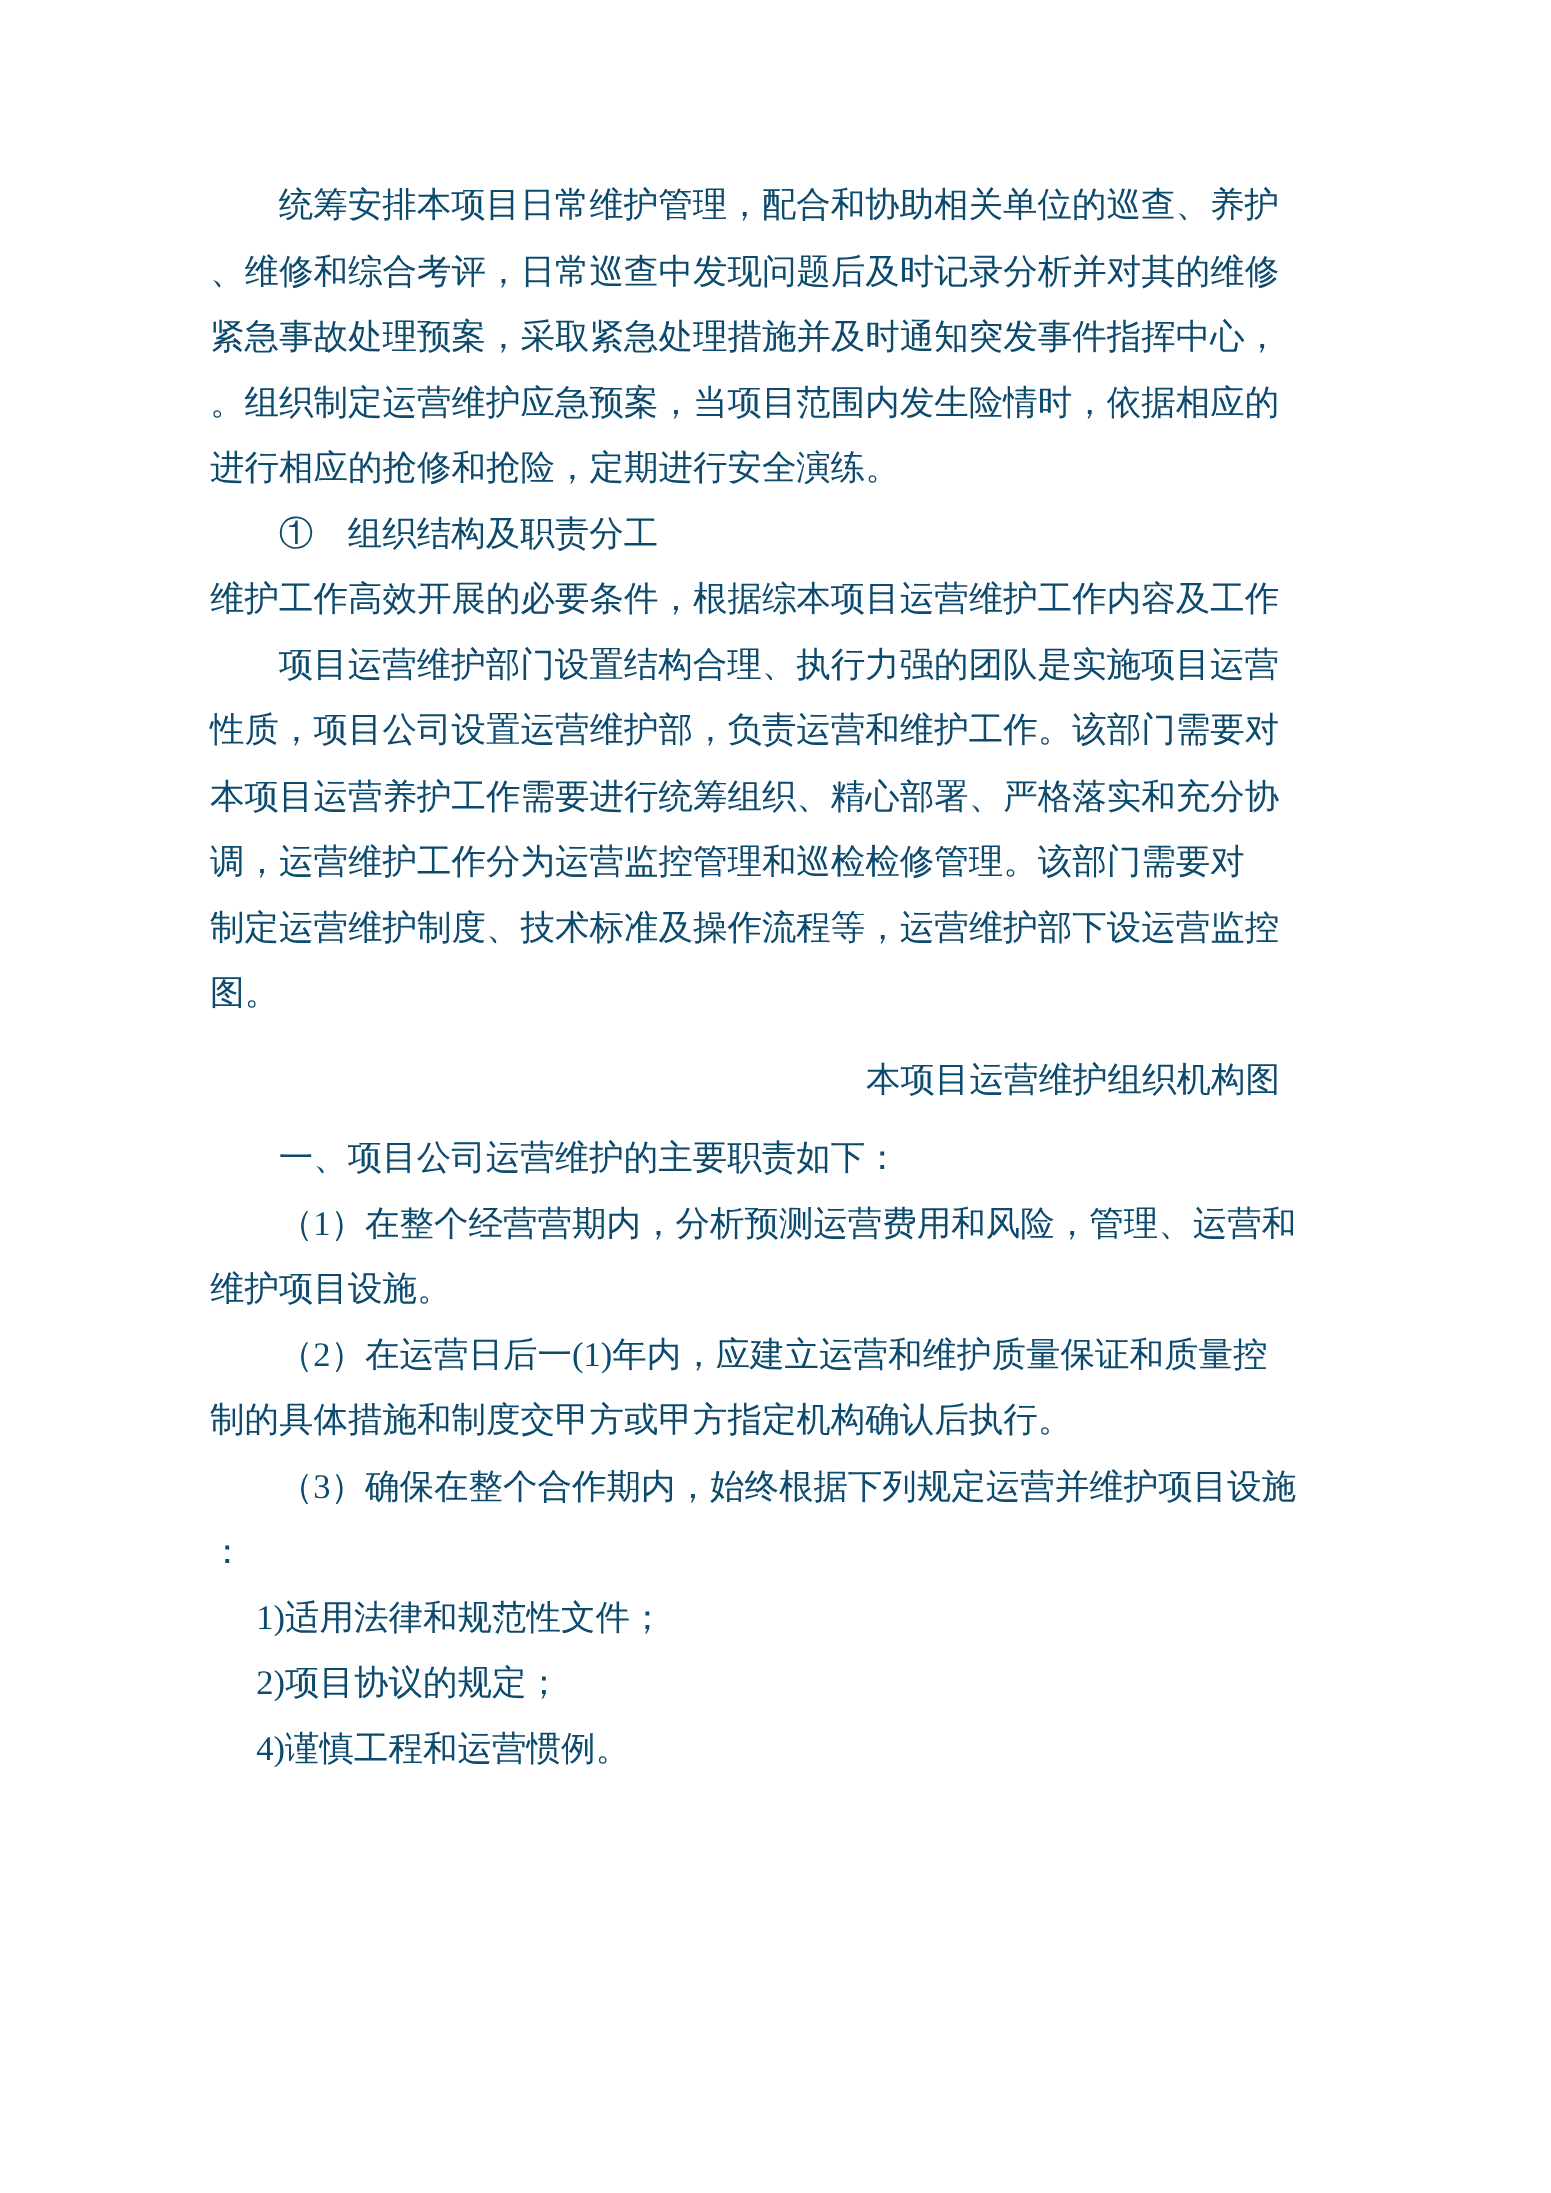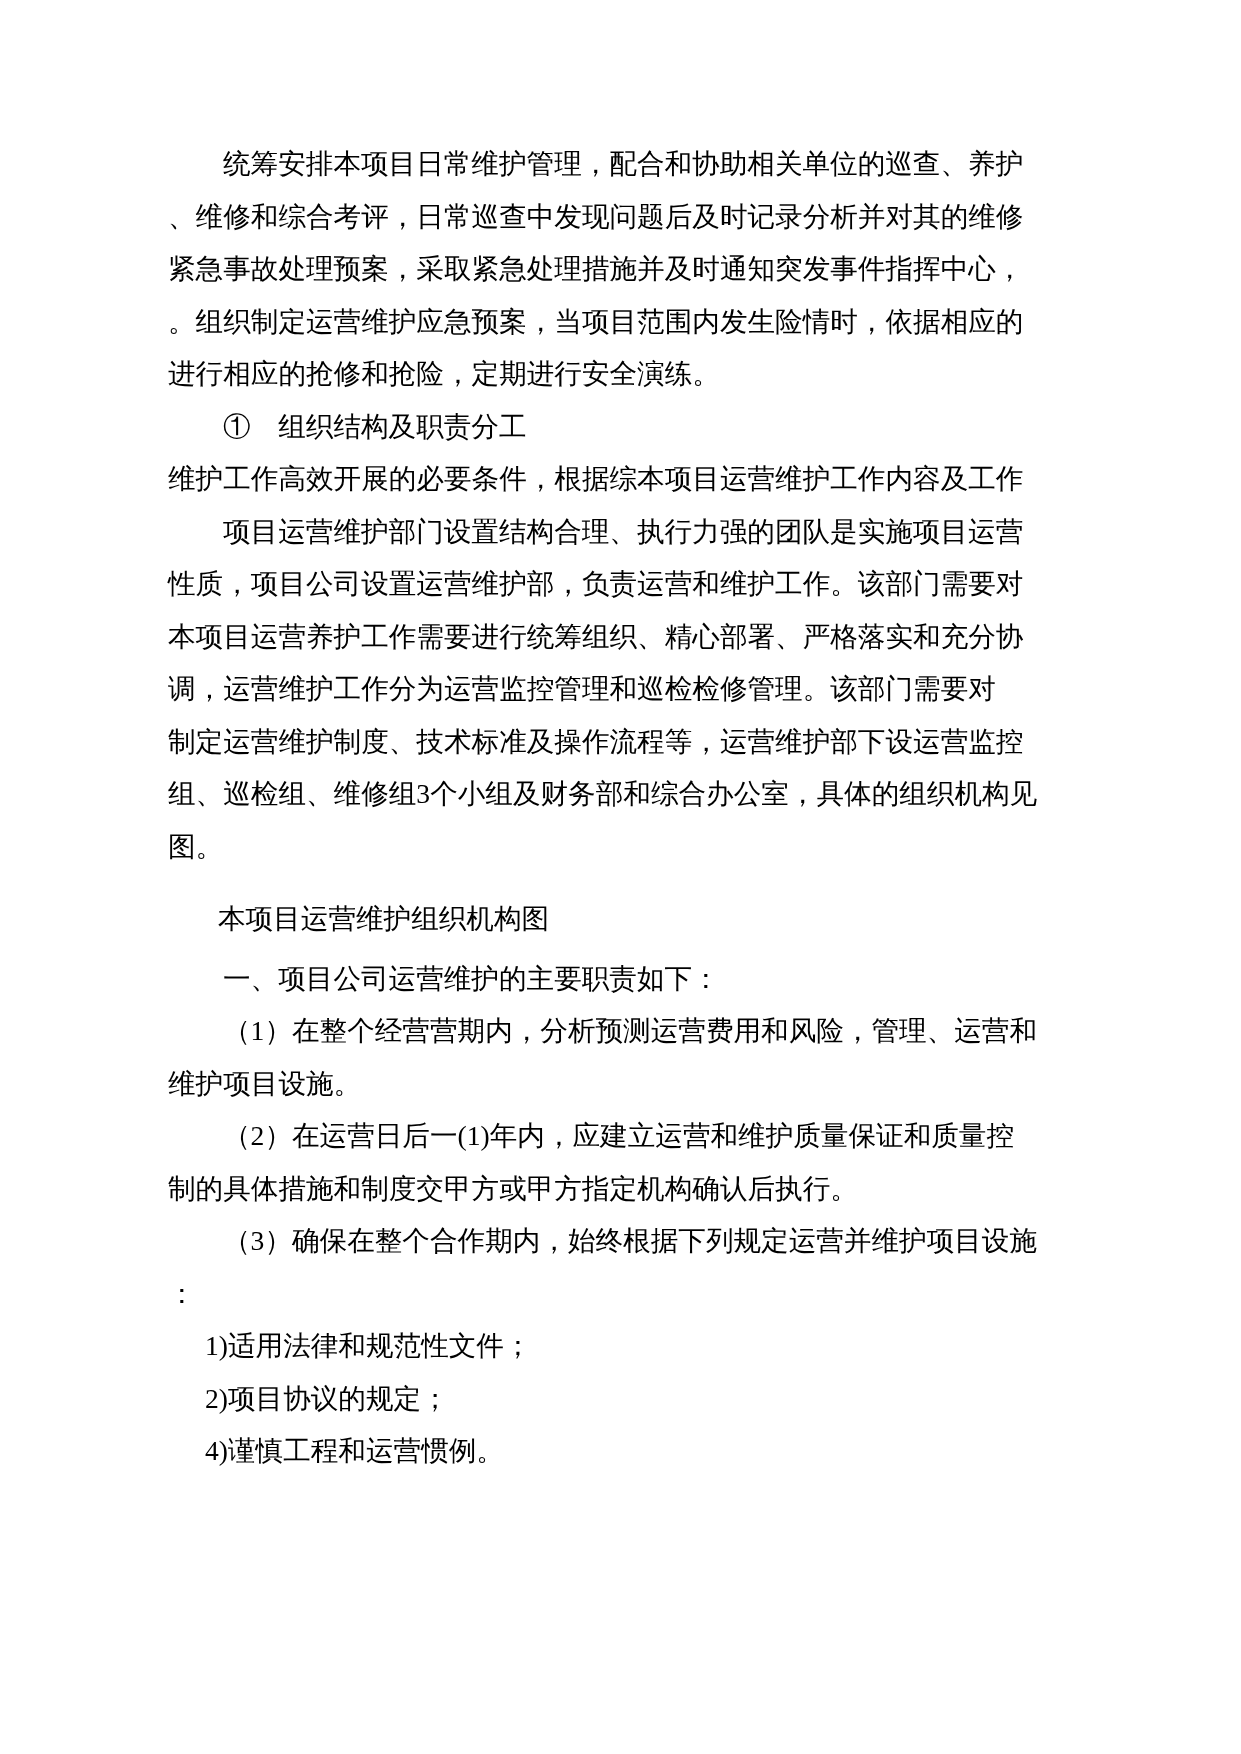--- a/index.html
+++ b/index.html
@@ -7,21 +7,21 @@
     padding: 0;
     background: #ffffff;
   }
   .page {
     position: relative;
     width: 1241px;
     height: 1754px;
     background: #ffffff;
     overflow: hidden;
     font-family: "Liberation Serif", "DejaVu Serif", serif;
-    color: #000000;
+    color: #0c4a6e;
   }
   .doc {
     position: absolute;
     left: 168px;
     top: 138px;
     width: 856px;
     font-size: 27.6px;
     line-height: 52.5px;
     letter-spacing: 0;
   }
@@ -35,24 +35,25 @@
   
   .para.paragraph > .line.first {
     text-indent: 55px;
   }
   
   .para.list-item > .line.first {
     text-indent: 37px;
   }
   
   .para.title {
-    text-align: left;
+    text-align: right;
     padding-left: 50px;
     margin-top: 20px;
     margin-bottom: 7px;
+    font-family: Liberation Mono, monospace;
   }
 </style>
 </head>
 <body>
 
 <div class="page">
   <div class="doc" id="doc">
       <div class="para paragraph">
         <div class="line first">统筹安排本项目日常维护管理，配合和协助相关单位的巡查、养护</div>
         <div class="line">、维修和综合考评，日常巡查中发现问题后及时记录分析并对其的维修</div>
@@ -63,21 +64,20 @@
       <div class="para paragraph">
         <div class="line first">①　组织结构及职责分工</div>
       </div>
       <div class="para paragraph">
         <div class="line">维护工作高效开展的必要条件，根据综本项目运营维护工作内容及工作</div>
         <div class="line first">项目运营维护部门设置结构合理、执行力强的团队是实施项目运营</div>
         <div class="line">性质，项目公司设置运营维护部，负责运营和维护工作。该部门需要对</div>
         <div class="line">本项目运营养护工作需要进行统筹组织、精心部署、严格落实和充分协</div>
         <div class="line">调，运营维护工作分为运营监控管理和巡检检修管理。该部门需要对</div>
         <div class="line">制定运营维护制度、技术标准及操作流程等，运营维护部下设运营监控</div>
-        <div class="line">组、巡检组、维修组3个小组及财务部和综合办公室，具体的组织机构见</div>
         <div class="line">图。</div>
       </div>
       <div class="para title">
         <div class="line first">本项目运营维护组织机构图</div>
       </div>
       <div class="para paragraph">
         <div class="line first">一、项目公司运营维护的主要职责如下：</div>
       </div>
       <div class="para paragraph">
         <div class="line first">（1）在整个经营营期内，分析预测运营费用和风险，管理、运营和</div>

